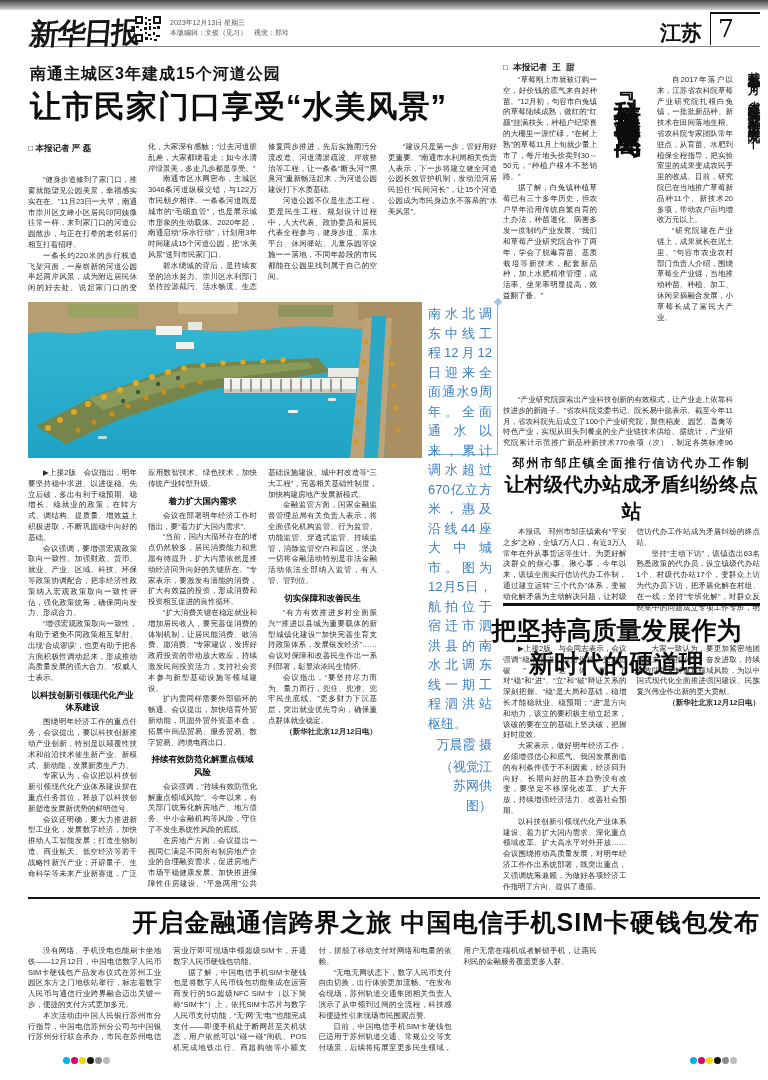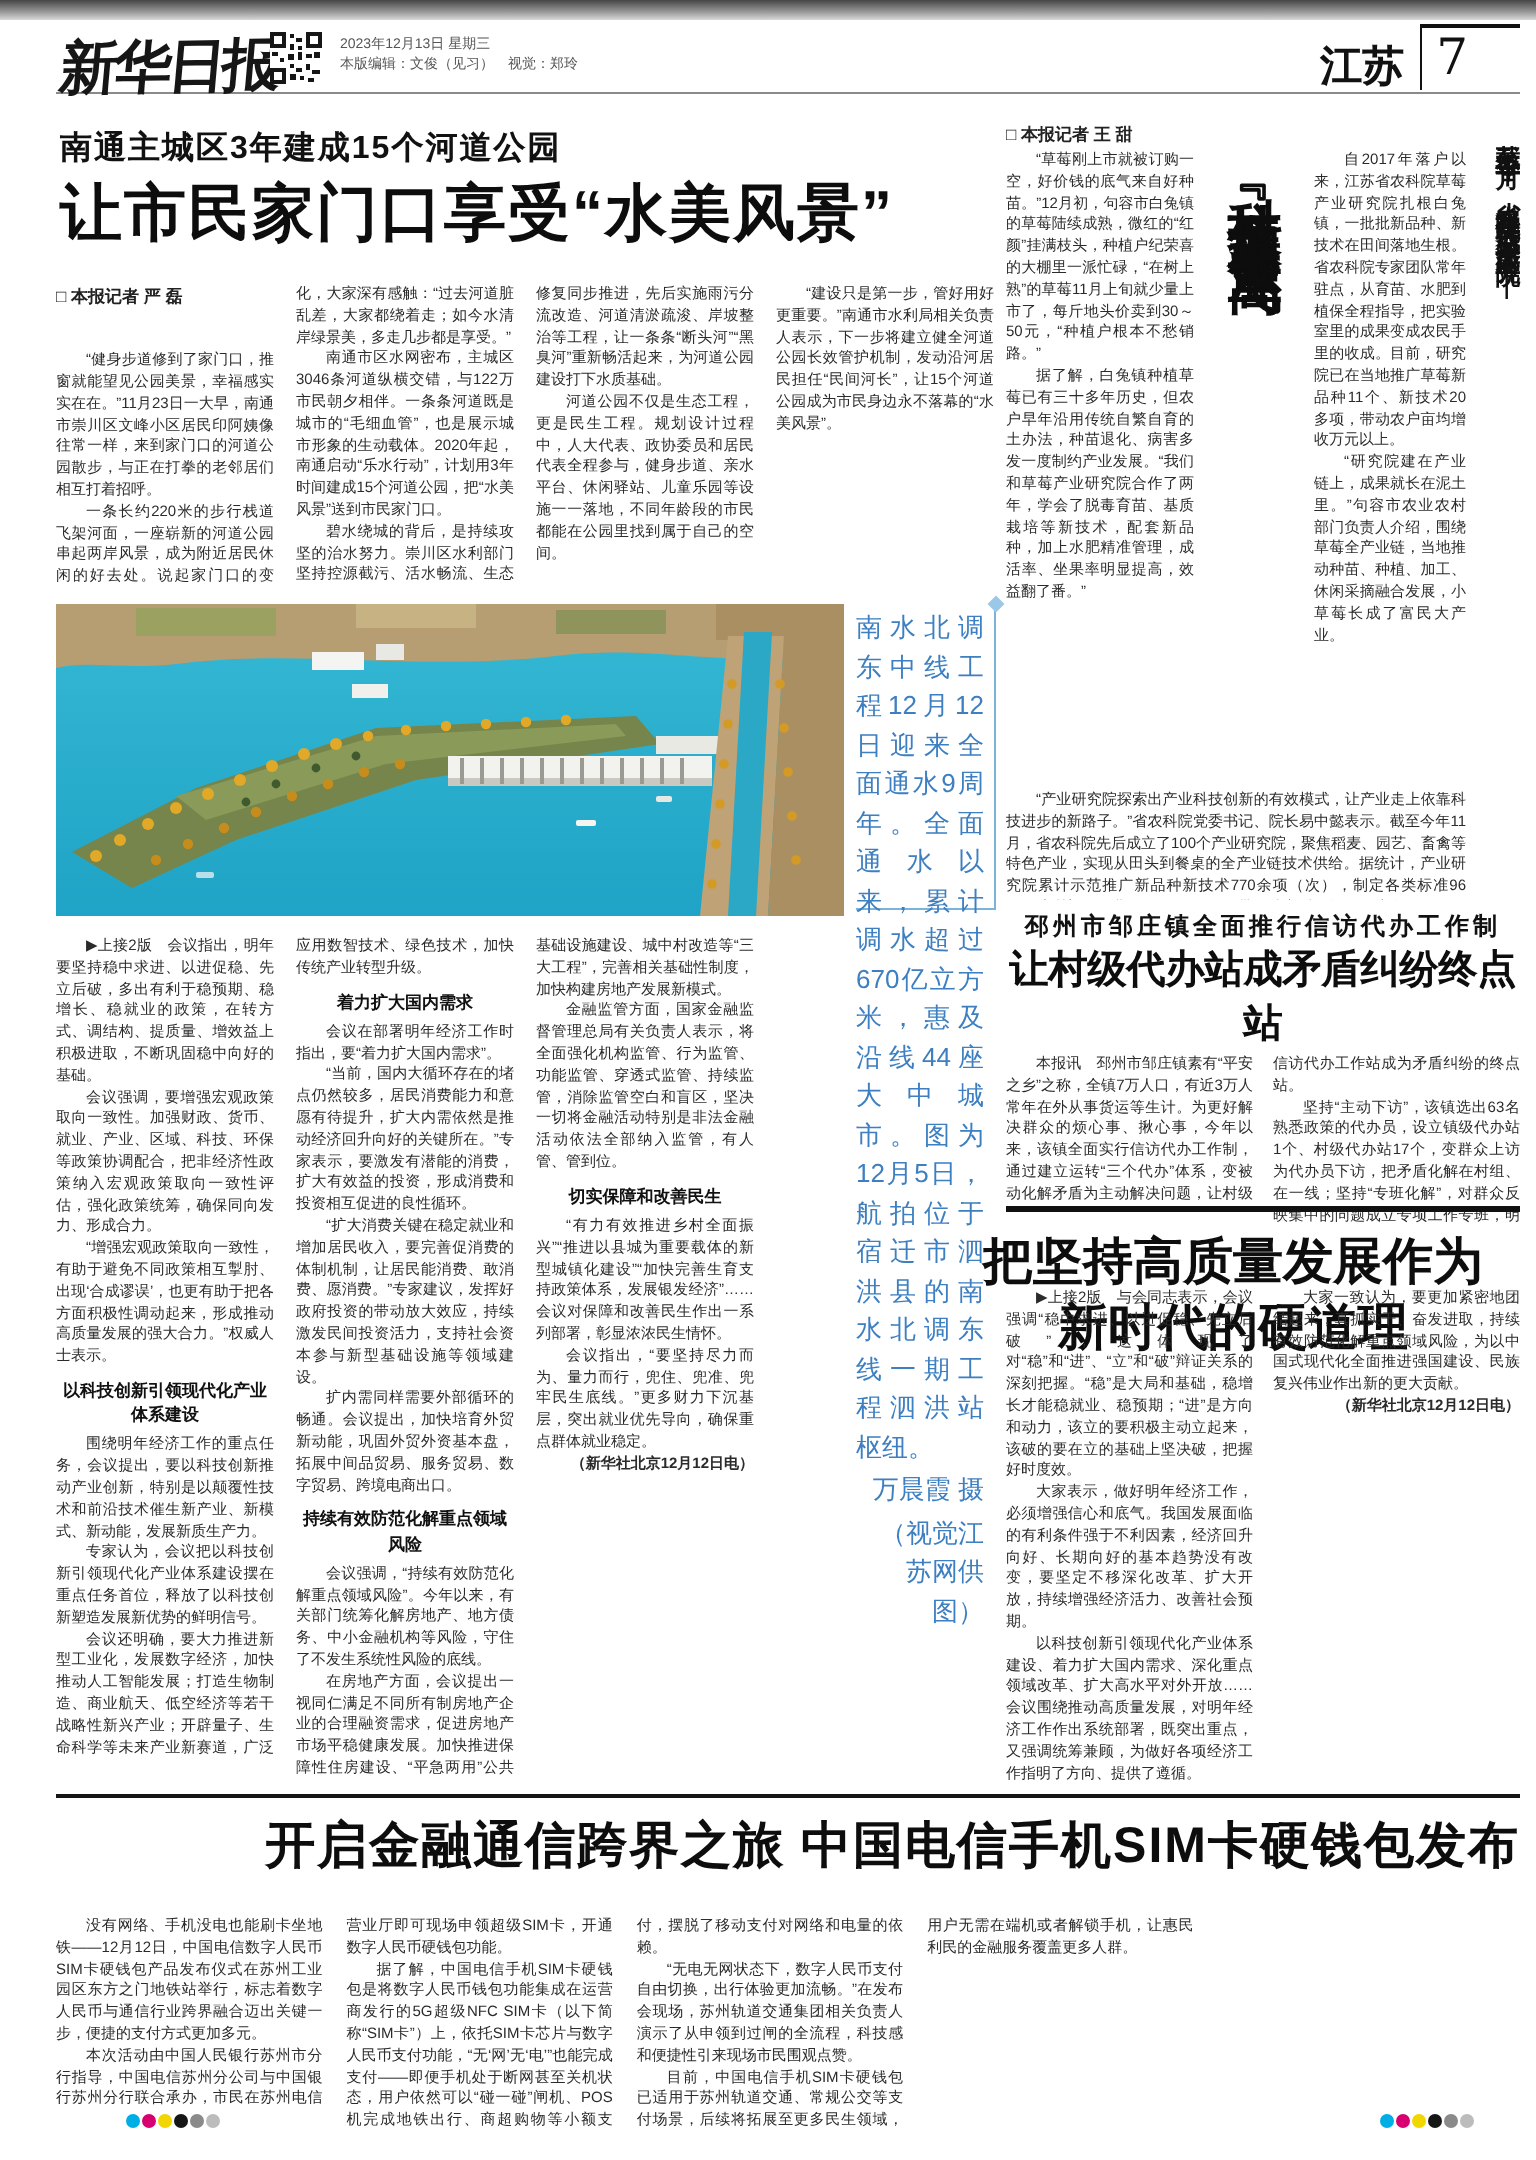--- a/index.html
+++ b/index.html
@@ -28,41 +28,41 @@
   
   #photo-wrap{position:absolute;left:28px;top:302px;width:394px;height:156px;}
   #caption{position:absolute;left:428px;top:304px;width:64px;height:150px;font-size:13px;line-height:1.5;color:#3d7fc1;text-align:justify;padding-right:5px;border-right:1.5px solid #7ab4dd;border-bottom:1.5px solid #7ab4dd;}
   #caption .cred{text-align:right;margin-top:2px;}
   #cap-diamond{position:absolute;right:-4px;top:-5px;width:6px;height:6px;background:#9cc8e8;transform:rotate(45deg);}
   
   #c-body{position:absolute;left:28px;top:468px;width:469px;height:426px;column-count:4;column-gap:11px;}
   
   #d-wrap{position:absolute;left:503px;top:62px;width:257px;height:388px;display:flex;}
   #d-main{flex:1;display:flex;flex-direction:column;}
-  #d-byline{height:13px;font-size:8.5px;font-weight:bold;color:#222;}
+  #d-byline{height:13px;font-size:8.5px;font-weight:bold;color:#222;font-family:Liberation Mono, monospace;}
   #d-row{display:flex;height:316px;}
   #d-col1{width:94px;}
   #d-vh{width:48px;margin:2px 6px 0;display:flex;justify-content:center;}
   #d-vh .vht{writing-mode:vertical-rl;font-size:27px;font-weight:900;color:#0d0d0d;letter-spacing:3px;line-height:1;}
   #d-col2{flex:1;}
   #d-close{flex:1;margin-top:4px;}
   #d-kicker{width:22px;margin-left:5px;writing-mode:vertical-rl;font-size:12.5px;font-weight:bold;color:#111;letter-spacing:2px;line-height:1.1;}
   .d-col{height:316px;overflow:hidden;}
   
   #e-kicker{position:absolute;left:503px;top:455px;width:257px;text-align:center;font-size:12px;font-weight:bold;color:#111;letter-spacing:2px;}
   #e-headline{position:absolute;left:503px;top:471px;width:257px;text-align:center;font-size:19.5px;font-weight:900;color:#0d0d0d;}
   #e-body{position:absolute;left:503px;top:527px;width:257px;height:96px;column-count:2;column-gap:10px;}
   #ef-divider{position:absolute;left:503px;top:603px;width:257px;height:3px;background:#111;}
   
   #f-headline{position:absolute;left:488px;top:614px;width:257px;text-align:center;font-size:25px;font-weight:900;color:#0d0d0d;}
   #f-body{position:absolute;left:503px;top:644px;width:257px;height:250px;column-count:2;column-gap:10px;}
   
   #g-divider{position:absolute;left:28px;top:897px;width:732px;height:2px;background:#151515;}
   #g-headline{position:absolute;left:28px;top:906px;width:732px;text-align:right;font-size:25px;font-weight:900;color:#0d0d0d;letter-spacing:1px;}
-  #g-body{position:absolute;left:28px;top:946px;width:714px;height:114px;column-count:5;column-gap:12px;margin-top:12px;}
+  #g-body{position:absolute;left:28px;top:946px;width:714px;height:114px;column-count:5;column-gap:12px;}
   
   .dots{position:absolute;top:1057px;display:flex;gap:1px;}
   .dots span{width:7px;height:7px;border-radius:50%;display:inline-block;}
 </style>
 </head>
 <body>
 
 <div id="page">
   <div id="scan-top"></div>
 

